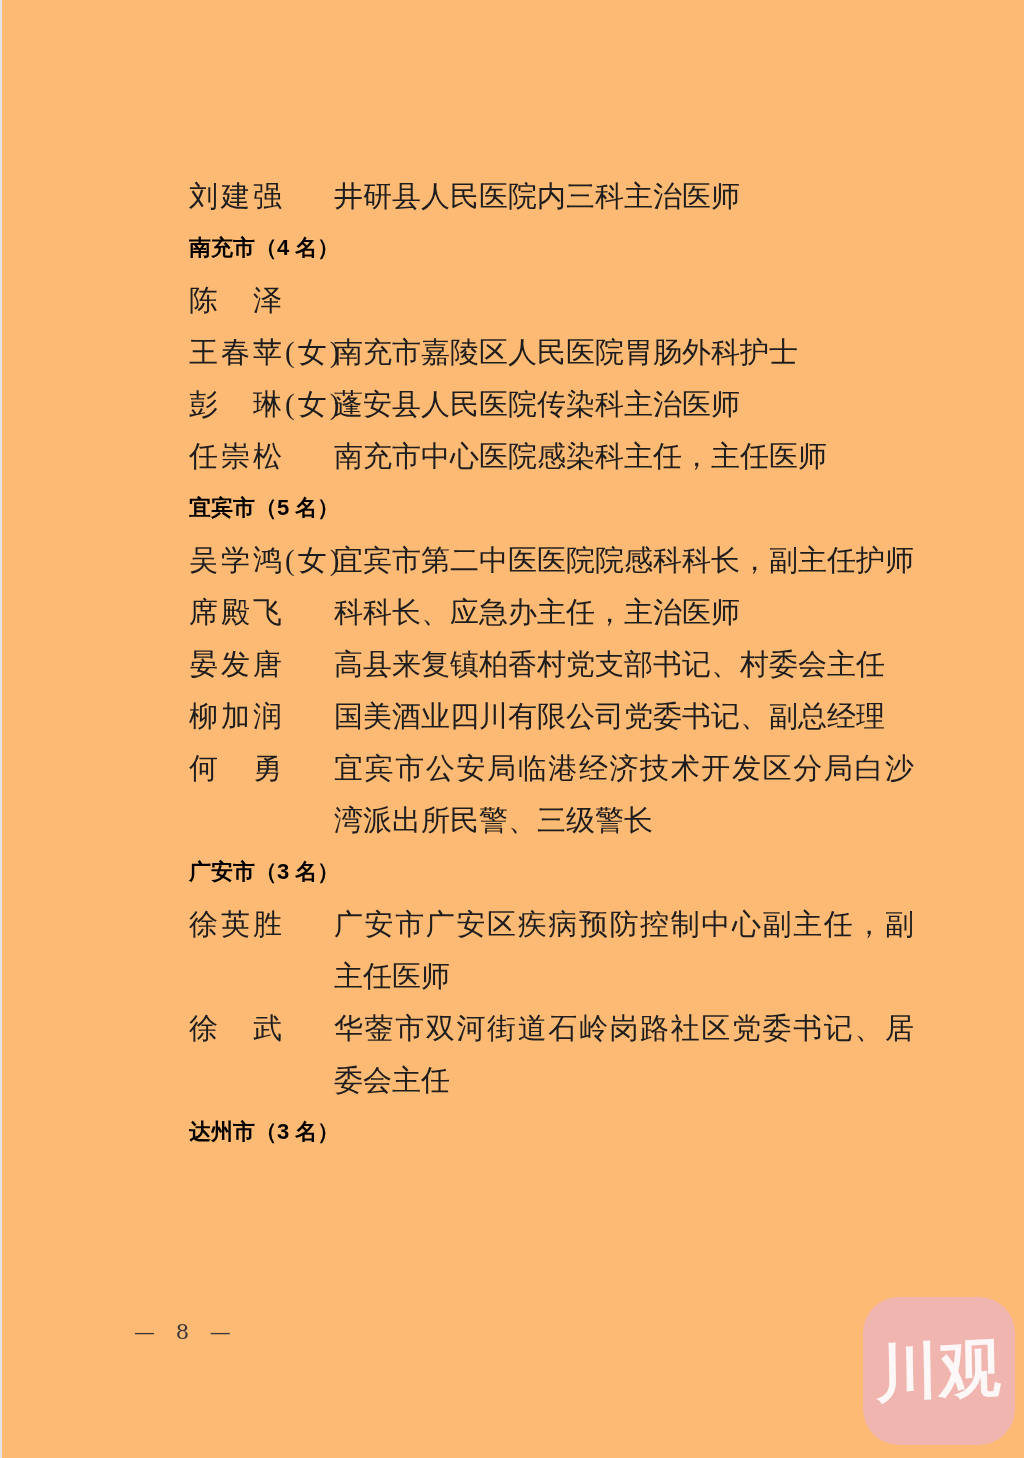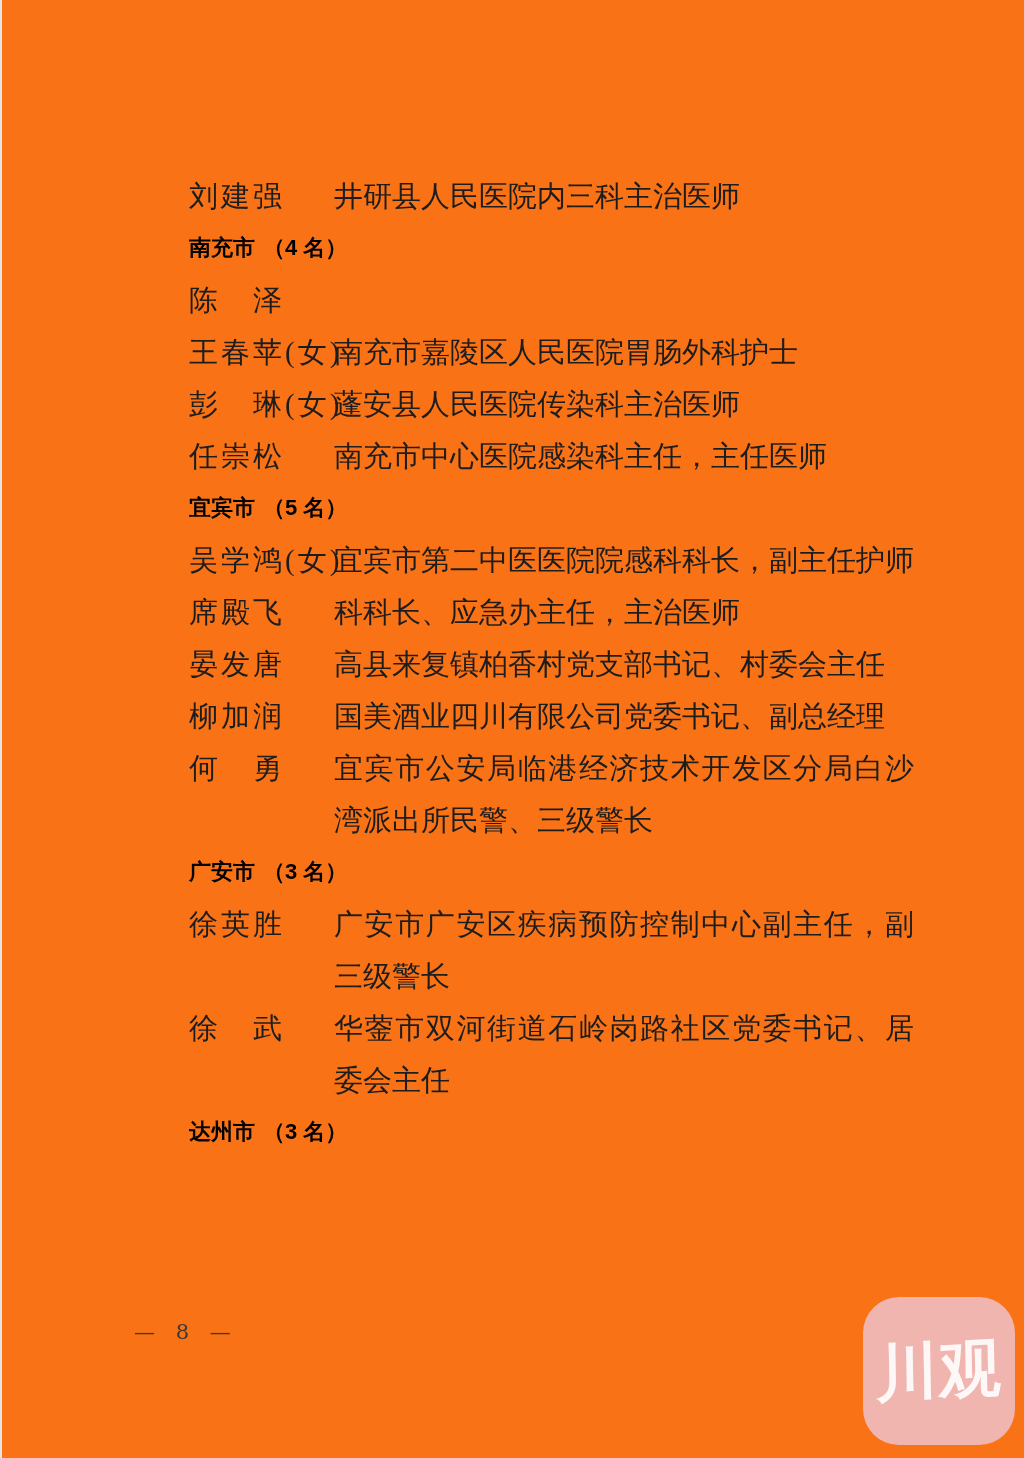--- a/index.html
+++ b/index.html
@@ -34,21 +34,21 @@
     text-align:justify;
     text-align-last:justify;
     -moz-text-align-last:justify;
   }
   .section{
     font-family:"Liberation Sans","DejaVu Sans",sans-serif;
     font-weight:700;
     color:#000;
     font-size:22px;
   }
-  .section .count{margin-left:8px;font-weight:700;}
+  .section .count{font-weight:700;}
   .footer{
     position:absolute;
     left:134px;
     top:1306px;
     height:52px;
     line-height:52px;
     font-size:21px;
     color:#3a3a3a;
     letter-spacing:7px;
     font-family:"DejaVu Serif","Liberation Serif",serif;
@@ -69,21 +69,21 @@
     font-weight:700;
     letter-spacing:1px;
     font-family:"Liberation Serif","DejaVu Serif",serif;
     transform:rotate(-3deg) skewX(-2deg);
     user-select:none;
   }
 </style>
 </head>
 <body>
 
-<div class="page" style="background: #f97316;">
+<div class="page" style="background: #fdba74;">
 
   <div class="content">
   <div class="row">
     <span class="name">刘建强</span>
     <span class="desc">
           <div class="dline">井研县人民医院内三科主治医师</div>
         </span>
   </div>
 
   <div class="row section">
@@ -160,21 +160,21 @@
   <div class="row section">
     <span class="city">广安市</span>
     <span class="count">（3 名）</span>
   </div>
 
 
   <div class="row">
     <span class="name">徐英胜</span>
     <span class="desc">
           <div class="dline j">广安市广安区疾病预防控制中心副主任，副</div>
-          <div class="dline">三级警长</div>
+          <div class="dline">主任医师</div>
         </span>
   </div>
 
   <div class="row">
     <span class="name">徐　武</span>
     <span class="desc">
           <div class="dline j">华蓥市双河街道石岭岗路社区党委书记、居</div>
           <div class="dline">委会主任</div>
         </span>
   </div>

